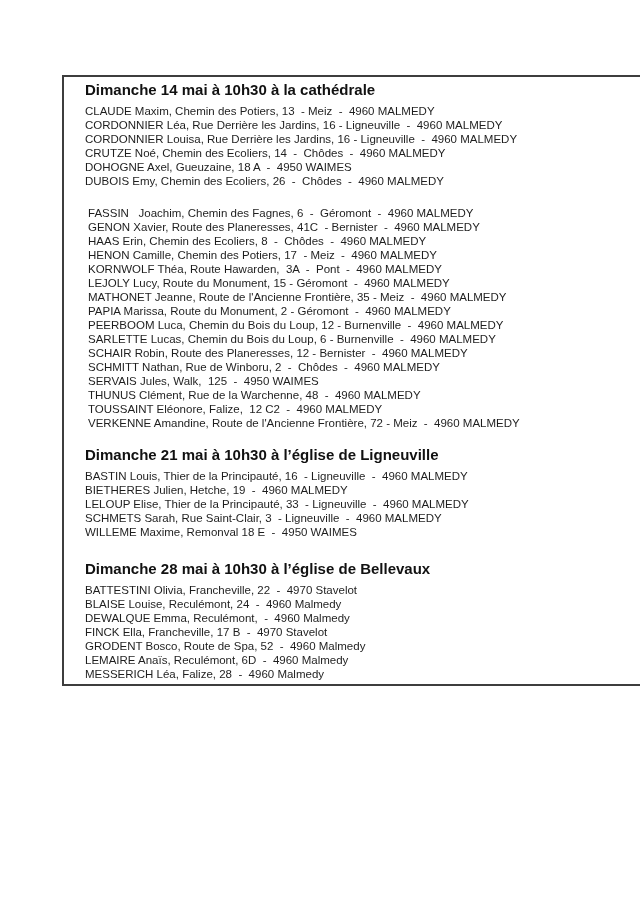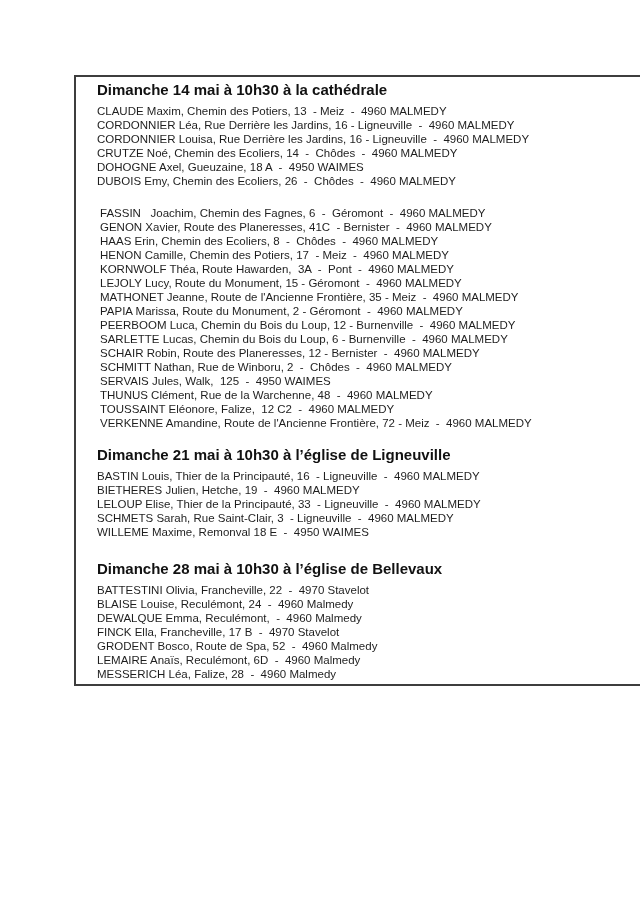--- a/index.html
+++ b/index.html
@@ -9,21 +9,20 @@
     width: 640px;
     height: 902px;
     overflow: hidden;
     font-family: "Liberation Sans", sans-serif;
   }
   .page {
     position: relative;
     width: 548px;
     height: 902px;
     background: #ffffff;
-    margin-left: 12px;
   }
   .schedule-box {
     position: absolute;
     left: 62px;
     top: 75px;
     width: 600px; 
     height: 611px;
     border: 2px solid #3d3d3d;
     box-sizing: border-box;
     padding: 2px 8px 0 21px;

